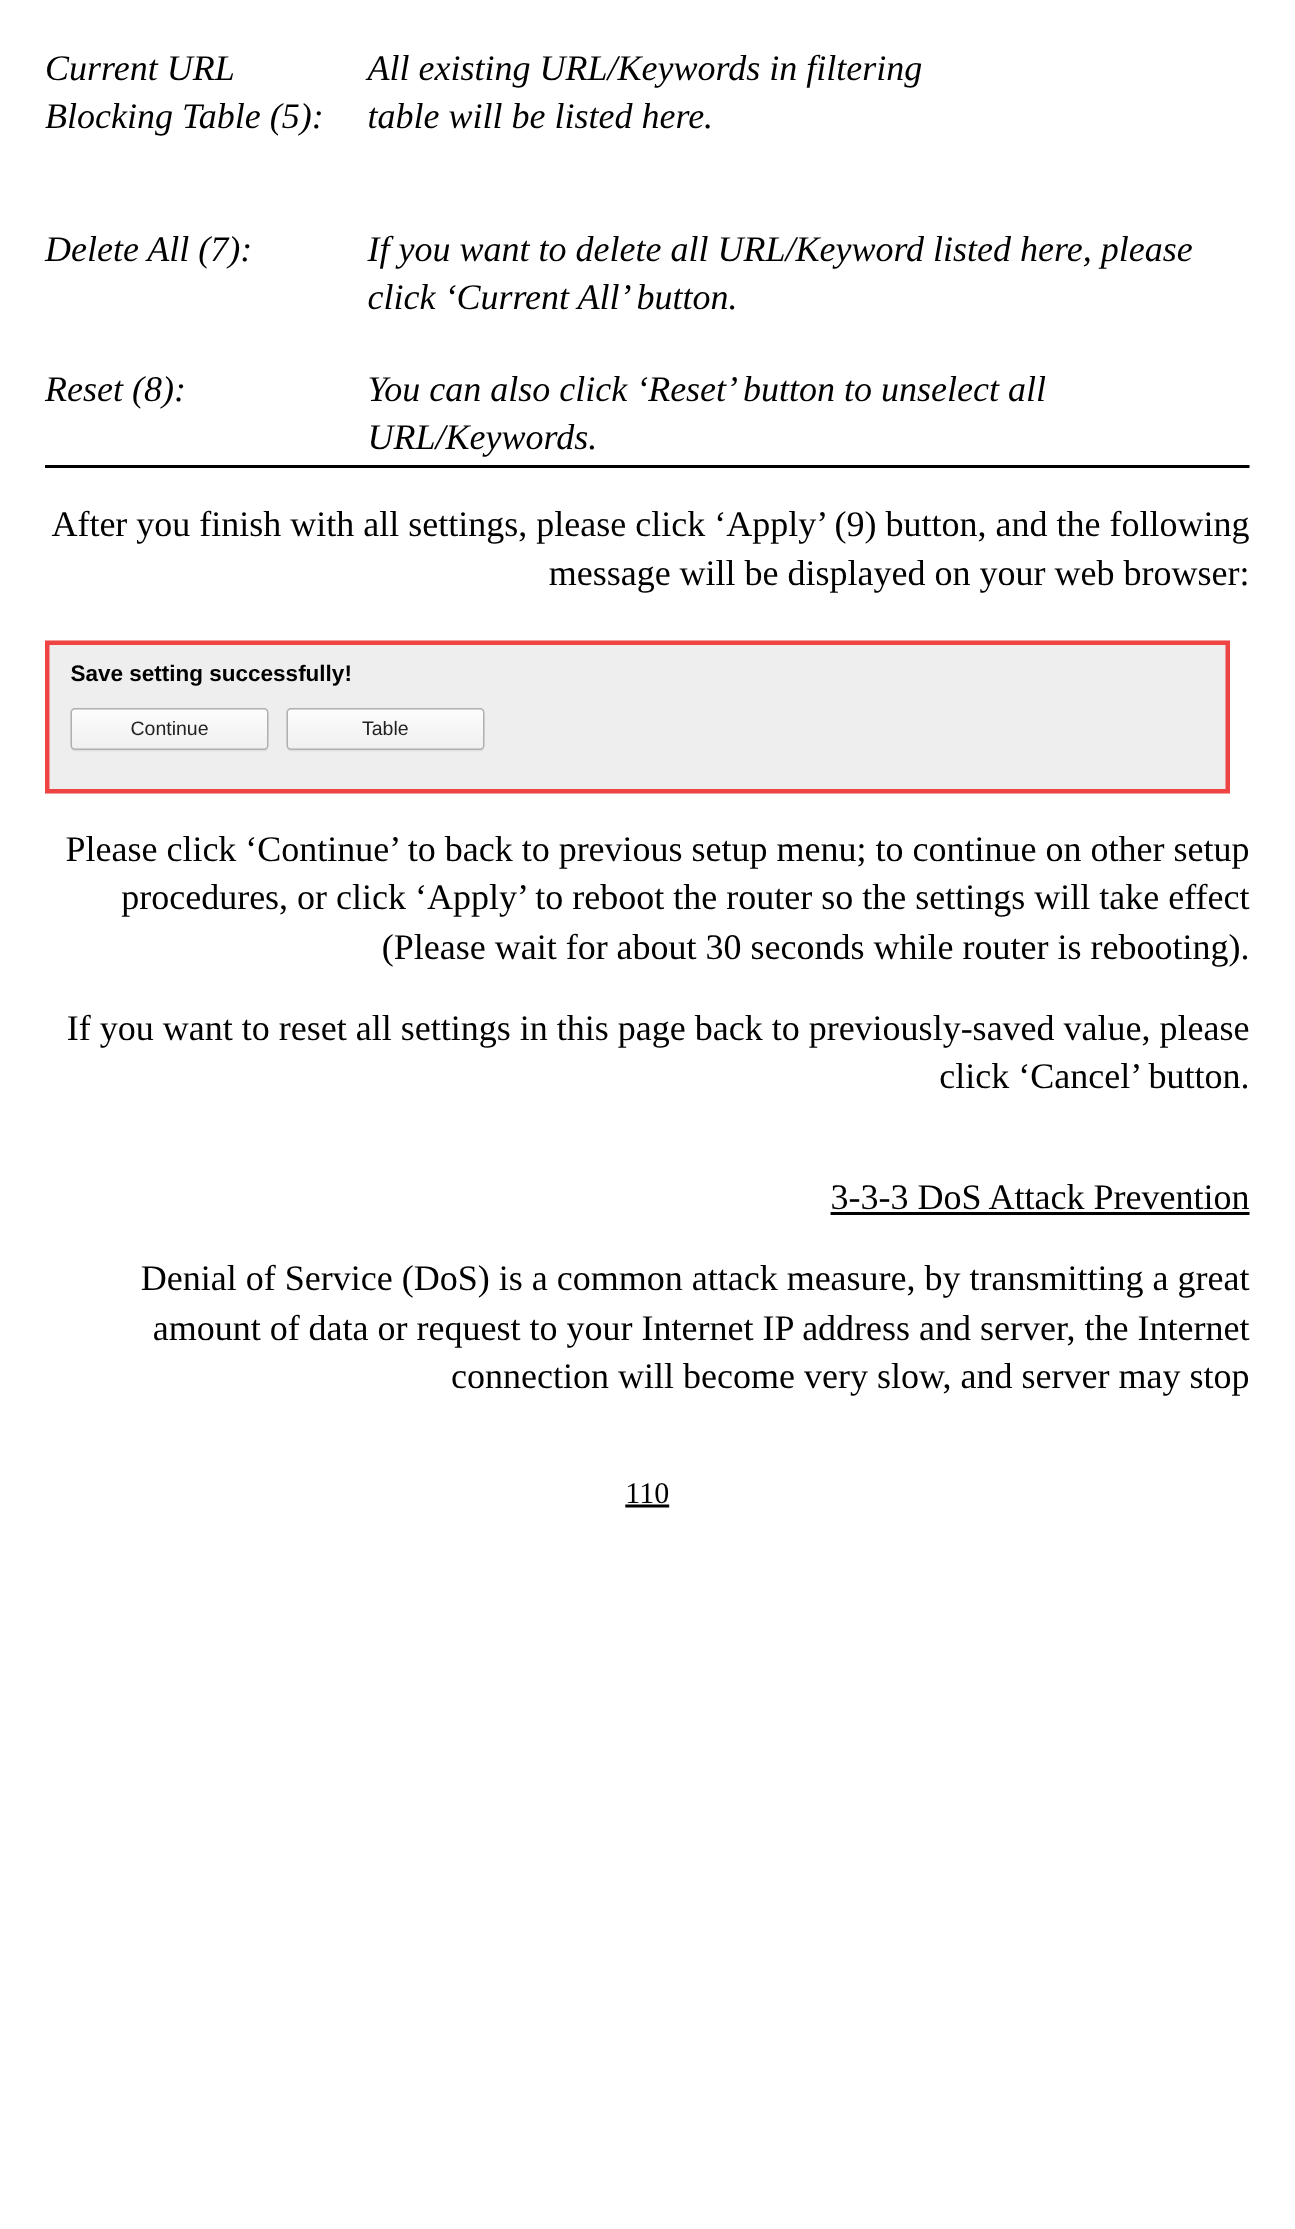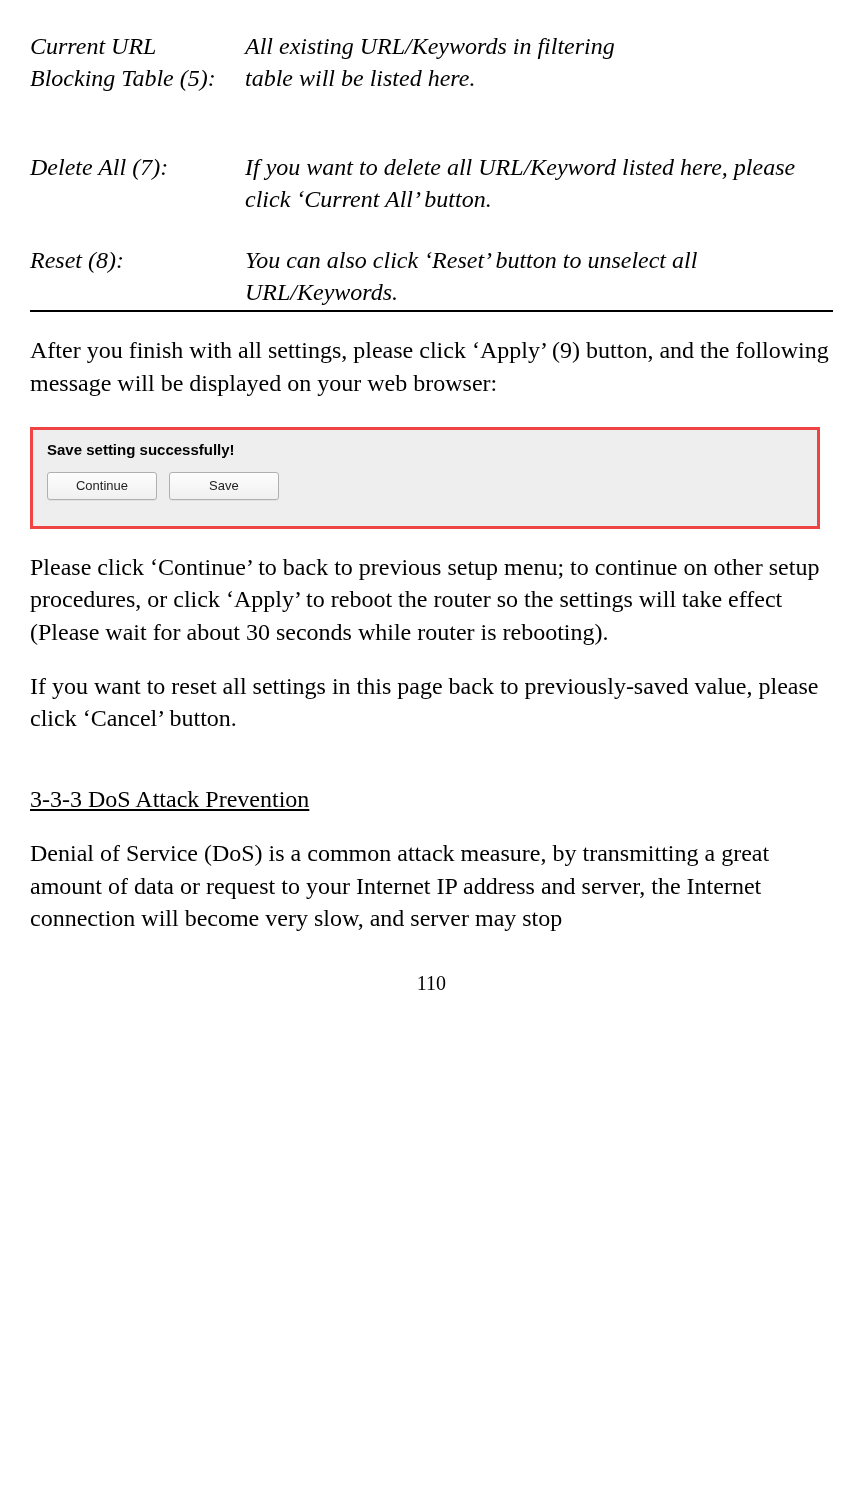--- a/index.html
+++ b/index.html
@@ -30,20 +30,21 @@
     .def-row-spacer td {
       height: 28px;
     }
     .hr-heavy {
       border: none;
       border-top: 2px solid #000;
       margin: 2px 0 0 0;
     }
     .para {
       margin-top: 22px;
+      text-align: right;
     }
     .screenshot-box {
       margin-top: 28px;
       background: #eeeeee;
       border: 3px solid #ef4444;
       width: 790px;
       font-family: Tahoma, Arial, sans-serif;
       font-size: 14px;
       color: #333;
       padding: 10px 0 26px 14px;
@@ -59,38 +60,39 @@
       font-size: 13px;
       color: #444;
       margin-bottom: 34px;
       line-height: 1.35;
     }
     .ss-button {
       display: inline-block;
       background: linear-gradient(#fdfdfd, #f0f0f0);
       border: 1px solid #b0b0b0;
       border-radius: 3px;
-      padding: 4px 0;
+      padding: 4px 11px;
       width: 108px;
       text-align: center;
       font-family: Tahoma, Arial, sans-serif;
       font-size: 13px;
       color: #222;
       margin-right: 8px;
       box-shadow: 0 1px 0 rgba(0,0,0,0.05);
     }
     .section-heading {
       margin-top: 48px;
       text-decoration: underline;
     }
     .page-number {
       text-align: center;
       font-size: 20px;
-      margin-top: 36px;
+      margin-top: 49px;
       font-family: "Times New Roman", serif;
+      text-decoration: underline;
     }
   </style>
 </head>
 <body>
 
 <table class="definition-table">
   <tbody>
       <tr>
     <td class="def-term">
       <span>Current URL</span><br>
@@ -124,21 +126,21 @@
 </tbody>
   </table>
 
 <hr class="hr-heavy">
 
 <div class="para">After you finish with all settings, please click ‘Apply’ (9) button, and the following message will be displayed on your web browser:</div>
 
 <div class="screenshot-box">
   <div class="screenshot-title">Save setting successfully!</div>
   <span class="ss-button">Continue</span>
-  <span class="ss-button">Save</span>
+  <span class="ss-button">Table</span>
 </div>
 
 <div class="para">Please click ‘Continue’ to back to previous setup menu; to continue on other setup procedures, or click ‘Apply’ to reboot the router so the settings will take effect (Please wait for about 30 seconds while router is rebooting).</div>
 
 <div class="para">If you want to reset all settings in this page back to previously-saved value, please click ‘Cancel’ button.</div>
 
 <div class="para section-heading">3-3-3 DoS Attack Prevention</div>
 
 <div class="para" style="margin-top:22px;">Denial of Service (DoS) is a common attack measure, by transmitting a great amount of data or request to your Internet IP address and server, the Internet connection will become very slow, and server may stop</div>
 

